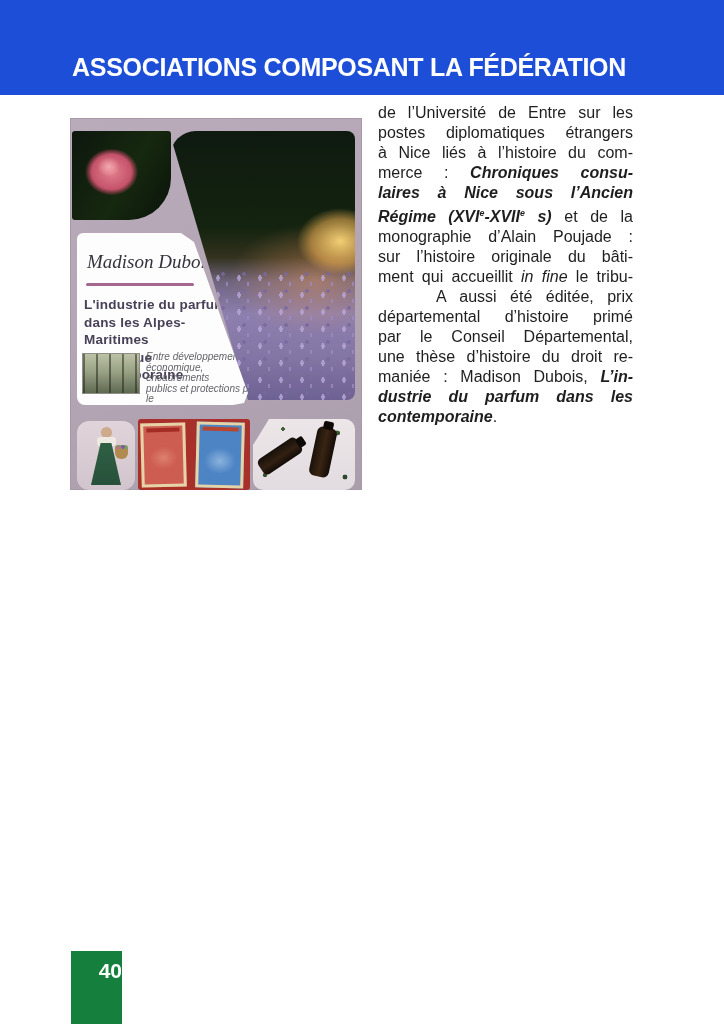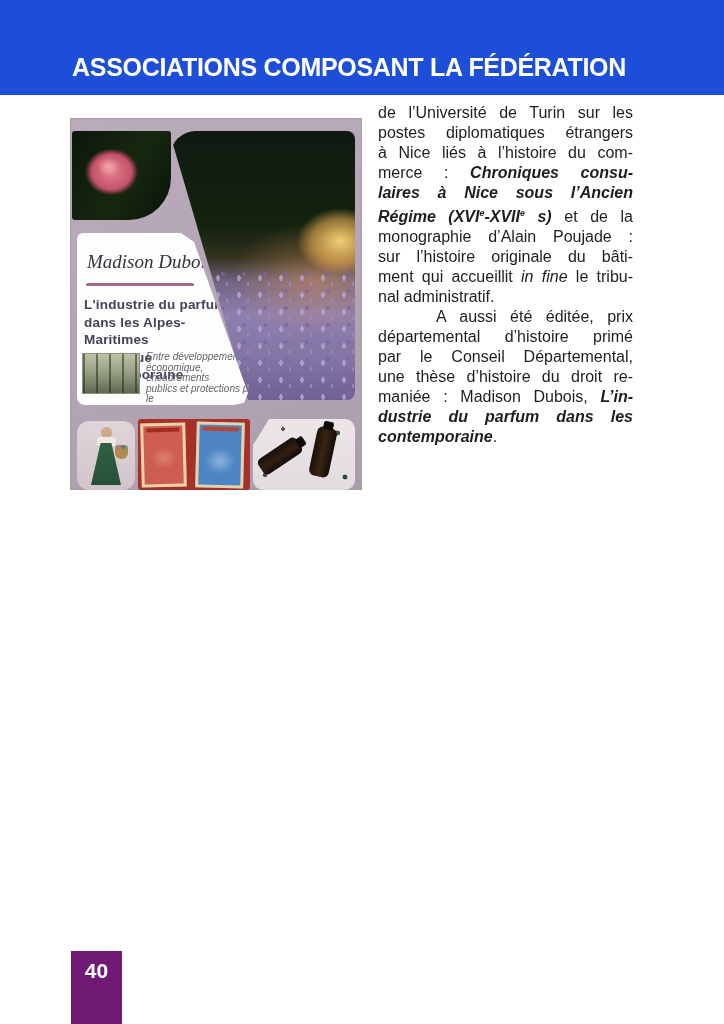--- a/index.html
+++ b/index.html
@@ -150,22 +150,22 @@
   .bottle-1::before{ content:""; position:absolute; left:4px; top:-6px; width:10px; height:8px;
     background:#0d0906; border-radius:2px; }
   .bottle-2{ position:absolute; left:60px; top:8px; width:20px; height:50px; border-radius:6px;
     background:linear-gradient(90deg,#191209,#3a2413 50%,#140d07);
     transform:rotate(12deg); }
   .bottle-2::before{ content:""; position:absolute; left:5px; top:-6px; width:10px; height:8px;
     background:#0d0906; border-radius:2px; }
   
   .page-number-badge{
     position:absolute; left:71px; top:951px; width:51px; height:73px;
-    background:#701a75; color:#ffffff; font-weight:bold; font-size:21px;
-    text-align:center; padding-top:8px; box-sizing:border-box;
+    background:#15803d; color:#ffffff; font-weight:bold; font-size:21px;
+    text-align:right; padding-top:8px; box-sizing:border-box;
   }
 </style>
 </head>
 <body>
 
 <div class="page">
 
   <div class="banner">
     <div class="banner-title">ASSOCIATIONS COMPOSANT LA FÉDÉRATION</div>
   </div>
@@ -202,30 +202,29 @@
       <div class="red-label-card"></div>
       <div class="blue-label-card"></div>
     </div>
     <div class="bottles-photo">
       <div class="bottle-1"></div>
       <div class="bottle-2"></div>
     </div>
   </div>
 
   <div class="article">
-      <div class="tline"><span class="run-n">de l’Université de Turin sur les</span></div>
+      <div class="tline"><span class="run-n">de l’Université de Entre sur les</span></div>
       <div class="tline"><span class="run-n">postes diplomatiques étrangers</span></div>
       <div class="tline"><span class="run-n">à Nice liés à l’histoire du com-</span></div>
       <div class="tline"><span class="run-n">merce : </span><span class="run-bi">Chroniques consu-</span></div>
       <div class="tline"><span class="run-bi">laires à Nice sous l’Ancien</span></div>
       <div class="tline"><span class="run-bi">Régime (XVI</span><span class="run-bisup">e</span><span class="run-bi">-XVII</span><span class="run-bisup">e</span><span class="run-bi"> s)</span><span class="run-n"> et de la</span></div>
       <div class="tline"><span class="run-n">monographie d’Alain Poujade :</span></div>
       <div class="tline"><span class="run-n">sur l’histoire originale du bâti-</span></div>
       <div class="tline"><span class="run-n">ment qui accueillit </span><span class="run-i">in fine</span><span class="run-n"> le tribu-</span></div>
-      <div class="tline last"><span class="run-n">nal administratif.</span></div>
       <div class="tline indent"><span class="run-n">A aussi été éditée, prix</span></div>
       <div class="tline"><span class="run-n">départemental d’histoire primé</span></div>
       <div class="tline"><span class="run-n">par le Conseil Départemental,</span></div>
       <div class="tline"><span class="run-n">une thèse d’histoire du droit re-</span></div>
       <div class="tline"><span class="run-n">maniée : Madison Dubois, </span><span class="run-bi">L’in-</span></div>
       <div class="tline"><span class="run-bi">dustrie du parfum dans les</span></div>
       <div class="tline last"><span class="run-bi">contemporaine</span><span class="run-n">.</span></div>
     </div>
 
   <div class="page-number-badge">

